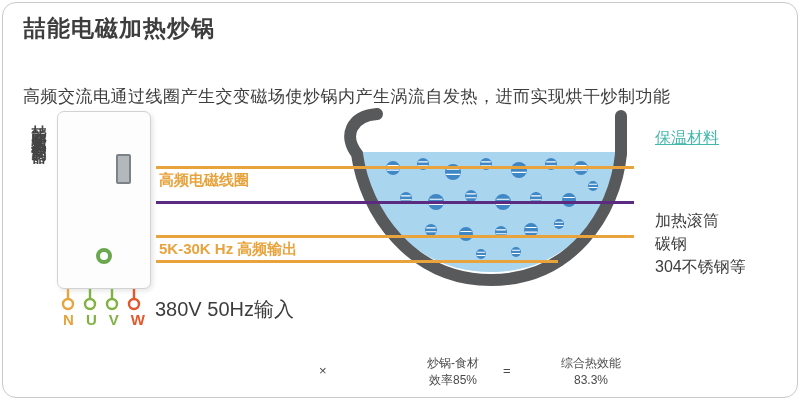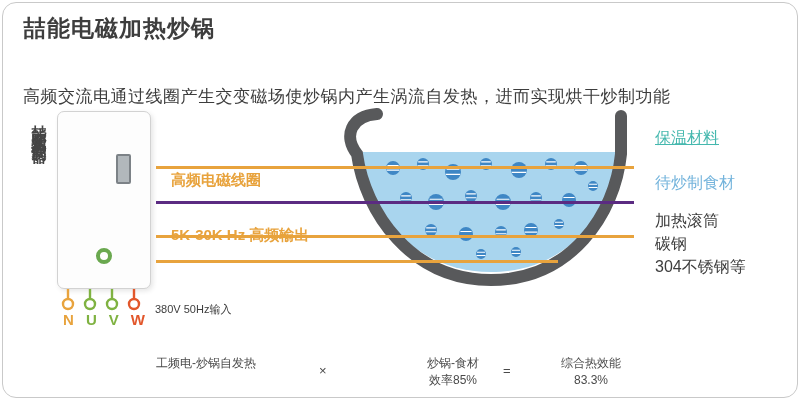--- a/index.html
+++ b/index.html
@@ -12,33 +12,33 @@
 
   .vlabel{position:absolute;left:26px;top:110px;writing-mode:vertical-rl;text-orientation:upright;font-size:15px;font-weight:600;color:#444;letter-spacing:3px;height:185px;}
 
   .controller{position:absolute;left:54px;top:108px;width:94px;height:178px;background:#fdfdfd;border:1px solid #d2d2d2;border-radius:7px;box-shadow:2px 2px 5px rgba(0,0,0,.10);}
   .ctrl-screen{position:absolute;right:19px;top:42px;width:15px;height:30px;background:#b2b8bc;border:2px solid #7c8287;border-radius:2px;}
   .ctrl-logo{position:absolute;left:50%;bottom:24px;transform:translateX(-50%);width:16px;height:16px;border:4px solid #6aa84f;border-radius:50%;}
 
   .wires{position:absolute;left:54px;top:286px;}
   .terminals{position:absolute;left:54px;top:308px;width:94px;display:flex;justify-content:space-around;font-weight:bold;font-size:15px;}
   .t-n{color:#E8A33D;} .t-u{color:#7FB241;} .t-v{color:#7FB241;} .t-w{color:#E2572B;}
-  .input-label{position:absolute;left:152px;top:299px;font-size:11px;color:#3d3d3d;}
+  .input-label{position:absolute;left:152px;top:293px;font-size:20px;color:#3d3d3d;}
 
   .wok{position:absolute;left:328px;top:103px;z-index:2;}
 
   .aline{position:absolute;height:3px;z-index:5;}
   .l1{left:153px;top:163px;width:478px;background:#E8A33D;}
   .l2{left:153px;top:198px;width:478px;background:#5B2B82;}
   .l3{left:153px;top:232px;width:478px;background:#E8A33D;}
   .l4{left:153px;top:257px;width:402px;background:#E8A33D;}
-  .alabel{position:absolute;left:156px;font-size:15px;font-weight:600;z-index:6;margin-left:12px;}
+  .alabel{position:absolute;left:156px;font-size:15px;font-weight:600;z-index:6;}
   .lb1{top:168px;color:#E8A33D;}
   .lb2{top:203px;color:#5B2B82;}
-  .lb3{top:223px;color:#E8A33D;}
+  .lb3{top:237px;color:#E8A33D;}
 
   .rlabel{position:absolute;left:652px;font-size:16px;}
   .r1{top:125px;color:#45B8AE;text-decoration:underline;}
   .r2{top:170px;color:#74B4DC;}
   .r3{top:206px;color:#3d3d3d;line-height:23px;}
 
   .f-block{position:absolute;top:352px;transform:translateX(-50%);text-align:center;font-size:12px;color:#4a4a4a;line-height:17px;}
   .fb1{left:203px;} .fb2{left:418px;margin-left:32px;} .fb3{left:588px;}
   .f-op{position:absolute;top:360px;font-size:13px;color:#4a4a4a;}
   .op1{left:316px;} .op2{left:500px;}
@@ -157,29 +157,27 @@
 
   <div class="aline l1"></div>
   <div class="aline l2"></div>
   <div class="aline l3"></div>
   <div class="aline l4"></div>
 
   <div class="alabel lb1">高频电磁线圈</div>
   <div class="alabel lb3">5K-30K Hz 高频输出</div>
 
   <div class="rlabel r1">保温材料</div>
-  <div class="rlabel r2">待炒制食材</div>
   <div class="rlabel r3">
     <div>加热滚筒</div>
     <div>碳钢</div>
     <div>304不锈钢等</div>
   </div>
 
   <div class="f-block fb1">
-    <div>工频电-炒锅自发热</div>
   </div>
   <div class="f-op op1">×</div>
   <div class="f-block fb2">
     <div>炒锅-食材</div>
     <div>效率85%</div>
   </div>
   <div class="f-op op2">=</div>
   <div class="f-block fb3">
     <div>综合热效能</div>
     <div>83.3%</div>

